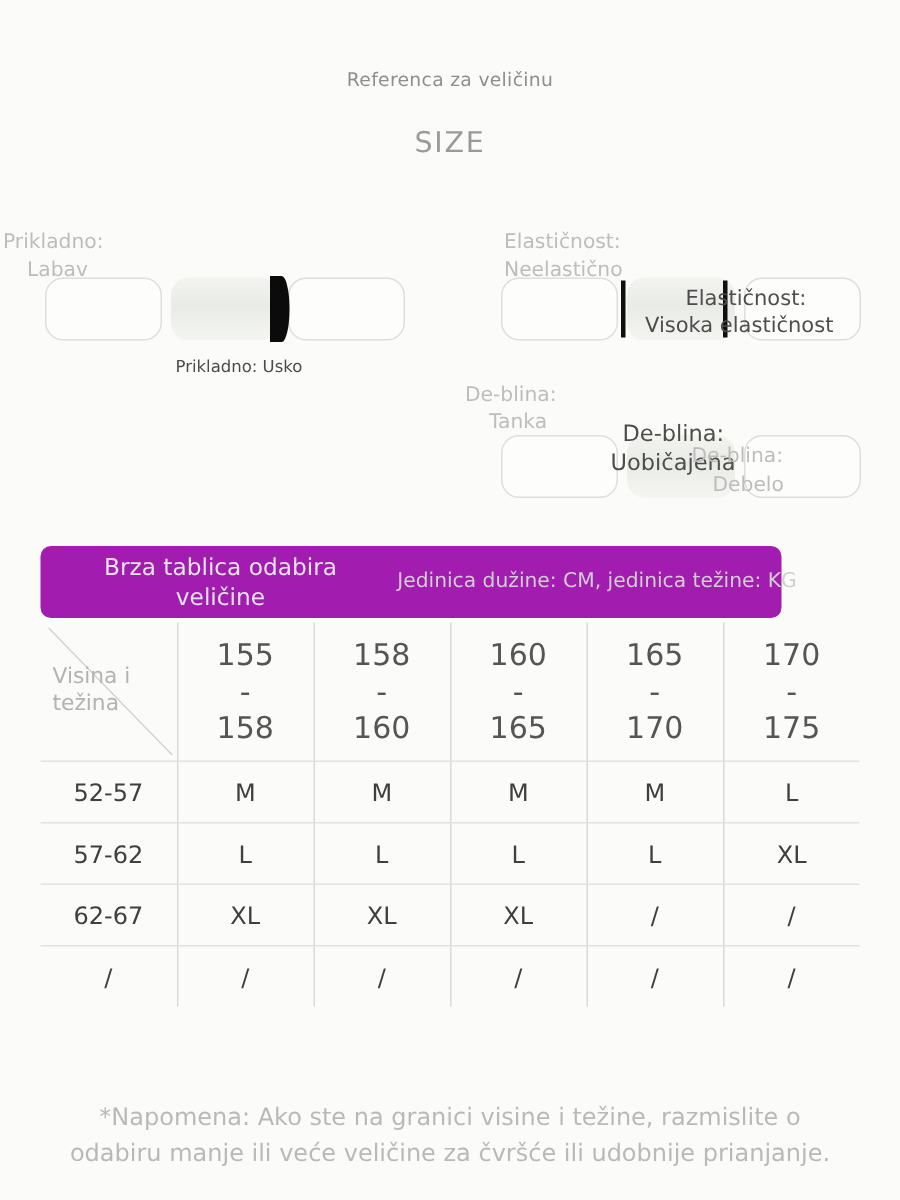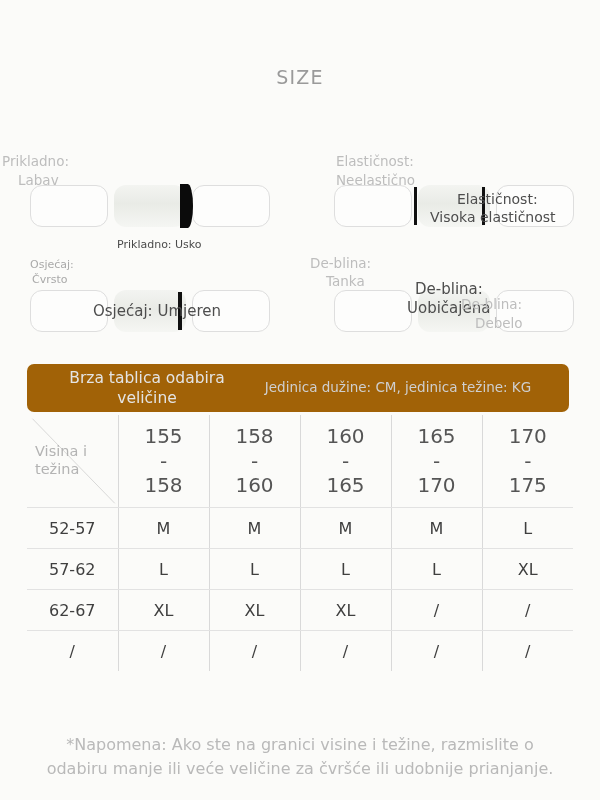--- a/index.html
+++ b/index.html
@@ -113,23 +113,23 @@
   .lab.tiny {
     font-size: 11px;
     color: #a9a9a9;
   }
 
   
   .banner {
     position: absolute;
     left: 27px;
     top: 364px;
-    width: 542px;
+    width: 494px;
     height: 48px;
-    background: #a16207;
+    background: #a21caf;
     border-radius: 7px;
     box-sizing: border-box;
   }
   .banner-title {
     position: absolute;
     left: 30px;
     top: 5px;
     width: 180px;
     text-align: center;
     color: #e4e4e4;
@@ -203,20 +203,21 @@
     text-align: center;
     font-size: 16px;
     color: #b9b9b9;
     line-height: 1.5;
   }
 </style>
 </head>
 <body>
 
 <div class="hdr">
+  <div class="hdr-sub">Referenca za veličinu</div>
   <div class="hdr-title">SIZE</div>
 </div>
 
 <div class="sliders">
 
   <div class="srow c0 r0">
     <div class="lab" style="left:2px; top:8px;">Prikladno:</div>
     <div class="lab" style="left:18px; top:27px;">Labav</div>
     <div class="bar">
       <div class="seg empty s-left"></div>
@@ -234,31 +235,20 @@
       <div class="seg empty s-left"></div>
       <div class="seg filled s-mid"></div>
       <div class="seg empty s-right"></div>
       <div class="marker-line" style="left:80px;"></div>
       <div class="marker-line" style="left:148px;"></div>
     </div>
     <div class="lab dark" style="left:145px; top:46px; color:#4d4d4d;">Elastičnost:</div>
     <div class="lab dark" style="left:118px; top:64px; color:#4d4d4d;">Visoka elastičnost</div>
   </div>
 
-  <div class="srow c0 r1">
-    <div class="lab tiny" style="left:30px; top:8px;">Osjećaj:</div>
-    <div class="lab tiny" style="left:32px; top:23px;">Čvrsto</div>
-    <div class="bar">
-      <div class="seg empty s-left"></div>
-      <div class="seg filled s-mid"></div>
-      <div class="seg empty s-right"></div>
-      <div class="marker-line" style="left:148px; width:4px;"></div>
-    </div>
-    <div class="lab dark" style="left:93px; top:52px; color:#4d4d4d; font-size:15px;">Osjećaj: Umjeren</div>
-  </div>
 
   <div class="srow c1 r1">
     <div class="lab" style="left:-2px; top:5px;">De-blina:</div>
     <div class="lab" style="left:14px; top:23px;">Tanka</div>
     <div class="bar" style="left:22px;">
       <div class="seg empty s-left"></div>
       <div class="seg filled s-mid"></div>
       <div class="seg empty s-right"></div>
     </div>
     <div class="lab dark" style="left:103px; top:30px; color:#4d4d4d; font-size:15px;">De-blina:</div>

